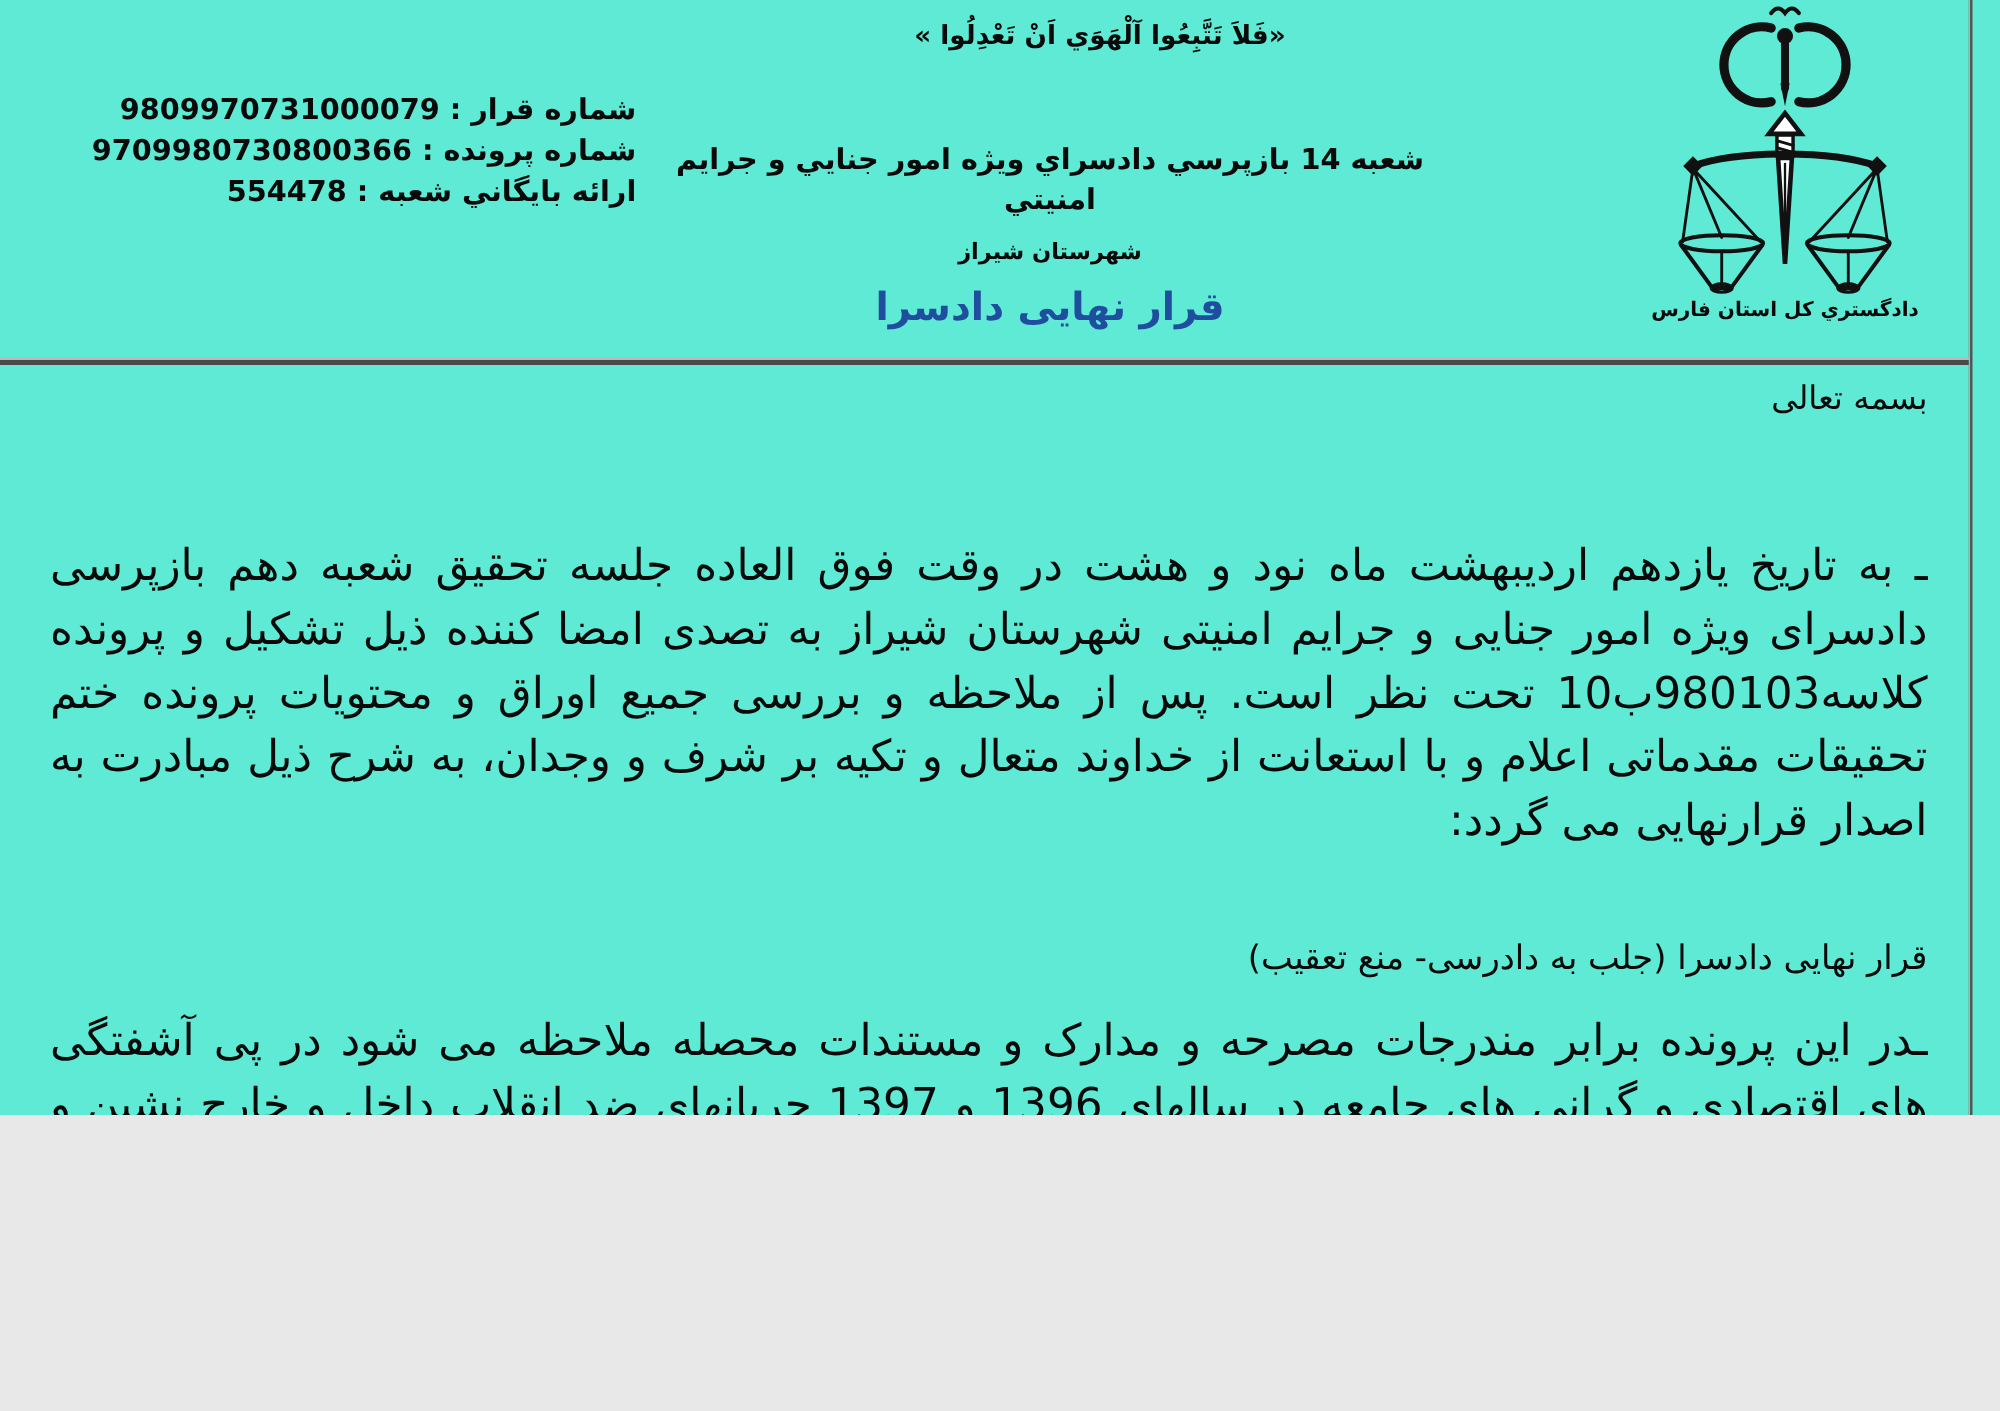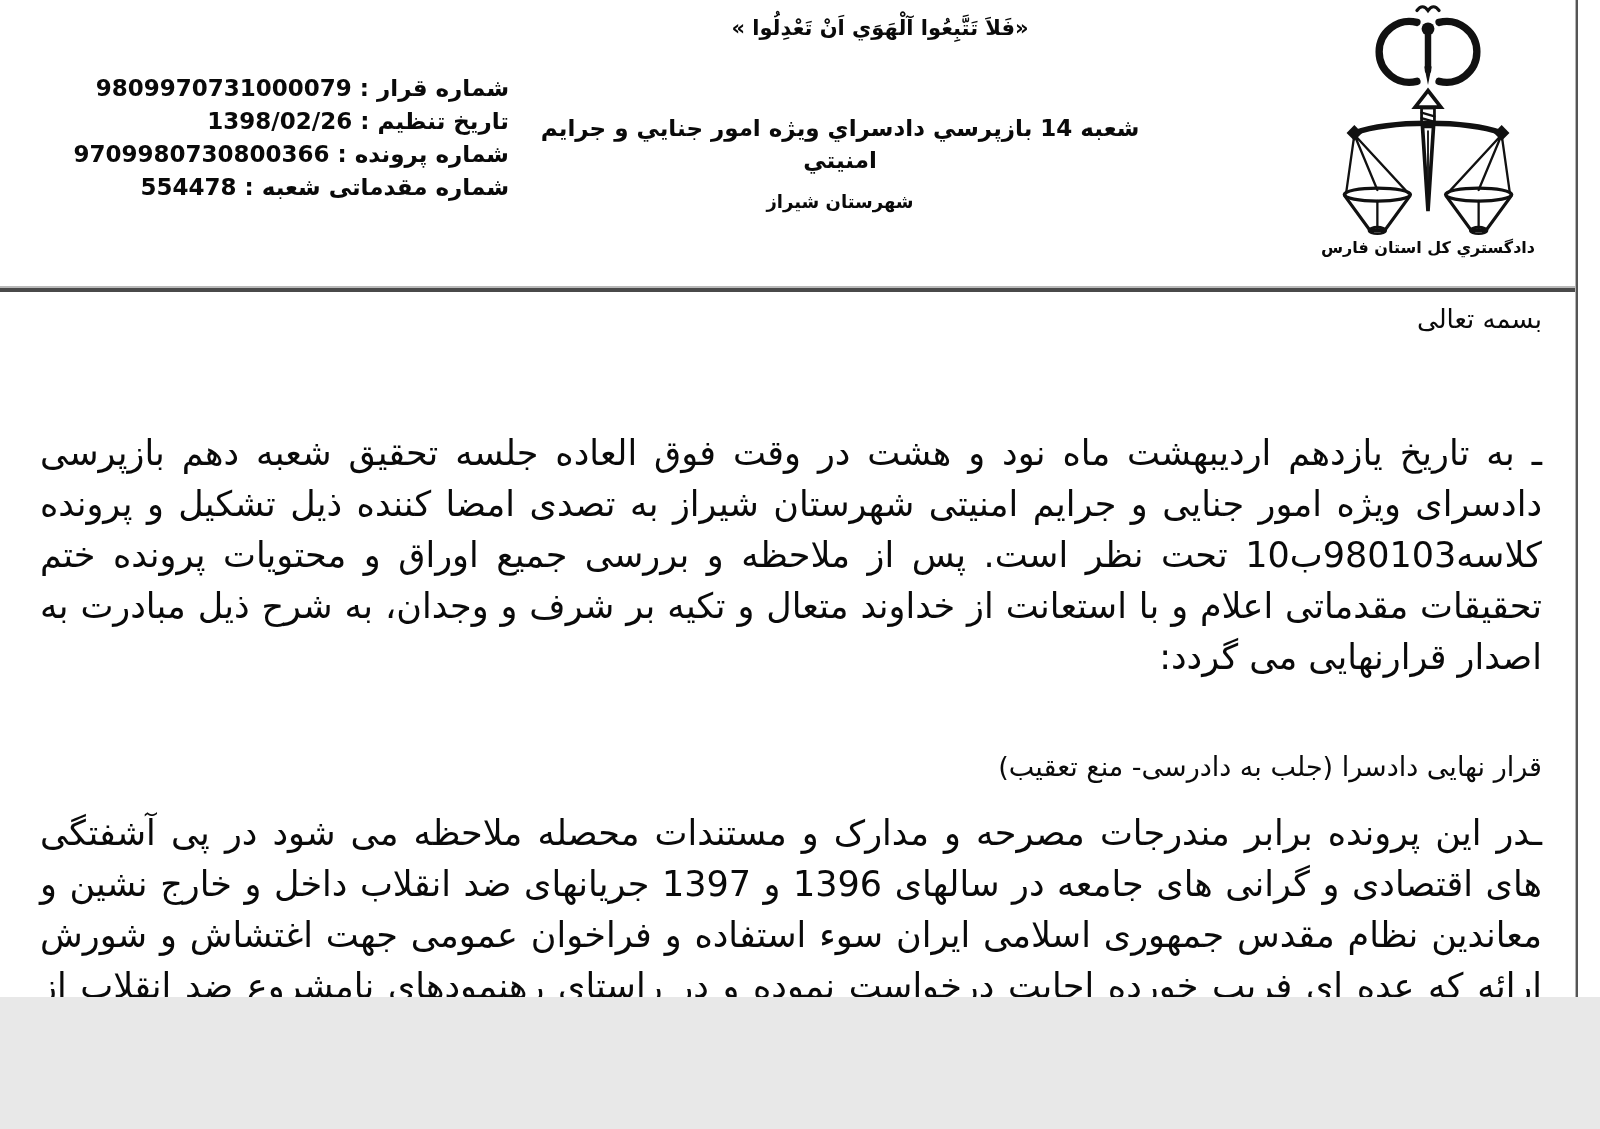--- a/index.html
+++ b/index.html
@@ -1,22 +1,22 @@
 <!DOCTYPE html>
 <html lang="fa"><head>
 <meta charset="utf-8">
 <style>
   * { margin: 0; padding: 0; box-sizing: border-box; }
   html, body { background: #e8e8e8; }
   .page {
     position: relative;
     width: 1600px;
-    height: 997px;
+    height: 892px;
     margin: 0 auto;
-    background: #ffffff;
+    background: #5eead4;
     overflow: hidden;
     font-family: "DejaVu Sans", sans-serif;
     color: #0a0a0a;
   }
   
   .vline {
     position: absolute;
     top: 0; bottom: 0;
     right: 22px;
     width: 3px;
@@ -110,36 +110,33 @@
   <header class="letterhead">
 
     <div class="quote">«فَلاَ تَتَّبِعُوا آلْهَوَي اَنْ تَعْدِلُوا »</div>
 
     <div class="case-numbers">
       <div>
         <span>شماره قرار :</span>
         <span>9809970731000079</span>
       </div>
       <div>
-        <span>تاريخ تنظيم :</span>
-        <span>1398/02/26</span>
-      </div>
-      <div>
         <span>شماره پرونده :</span>
         <span>9709980730800366</span>
       </div>
       <div>
-        <span>شماره مقدماتی شعبه :</span>
+        <span>ارائه بايگاني شعبه :</span>
         <span>554478</span>
       </div>
     </div>
 
     <div class="center-block">
       <div class="branch-line1">شعبه 14 بازپرسي دادسراي ويژه امور جنايي و جرايم امنيتي</div>
       <div class="branch-line2">شهرستان شيراز</div>
+      <div class="doc-title">قرار نهایی دادسرا</div>
     </div>
 
     <div class="logo-block">
       <svg width="210" height="232" viewBox="0 0 200 252" fill="none" stroke="#111" stroke-linecap="round">
 
         <path d="M88,20 A33,33 0 1 0 88,84" stroke-width="8"></path>
         <path d="M112,20 A33,33 0 1 1 112,84" stroke-width="8"></path>
         <circle cx="100" cy="27" r="7" fill="#111" stroke="none"></circle>
         <path d="M100,34 L100,72" stroke-width="7"></path>
         <path d="M96,68 L104,68 L100,88 Z" fill="#111" stroke="none"></path>

